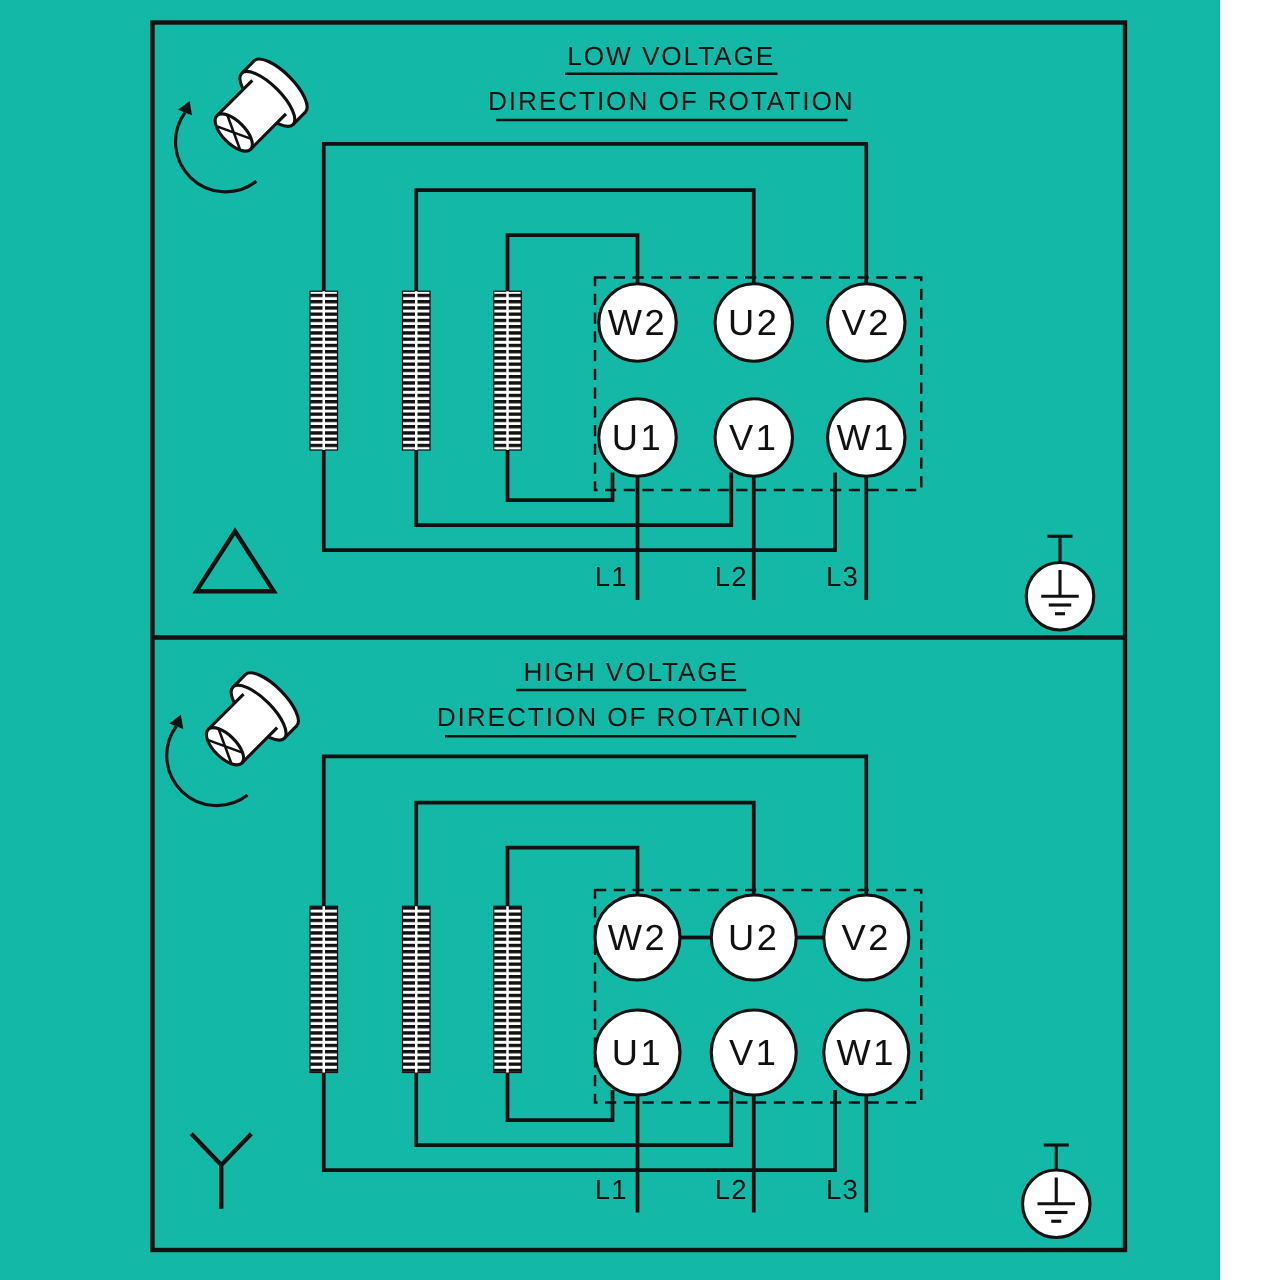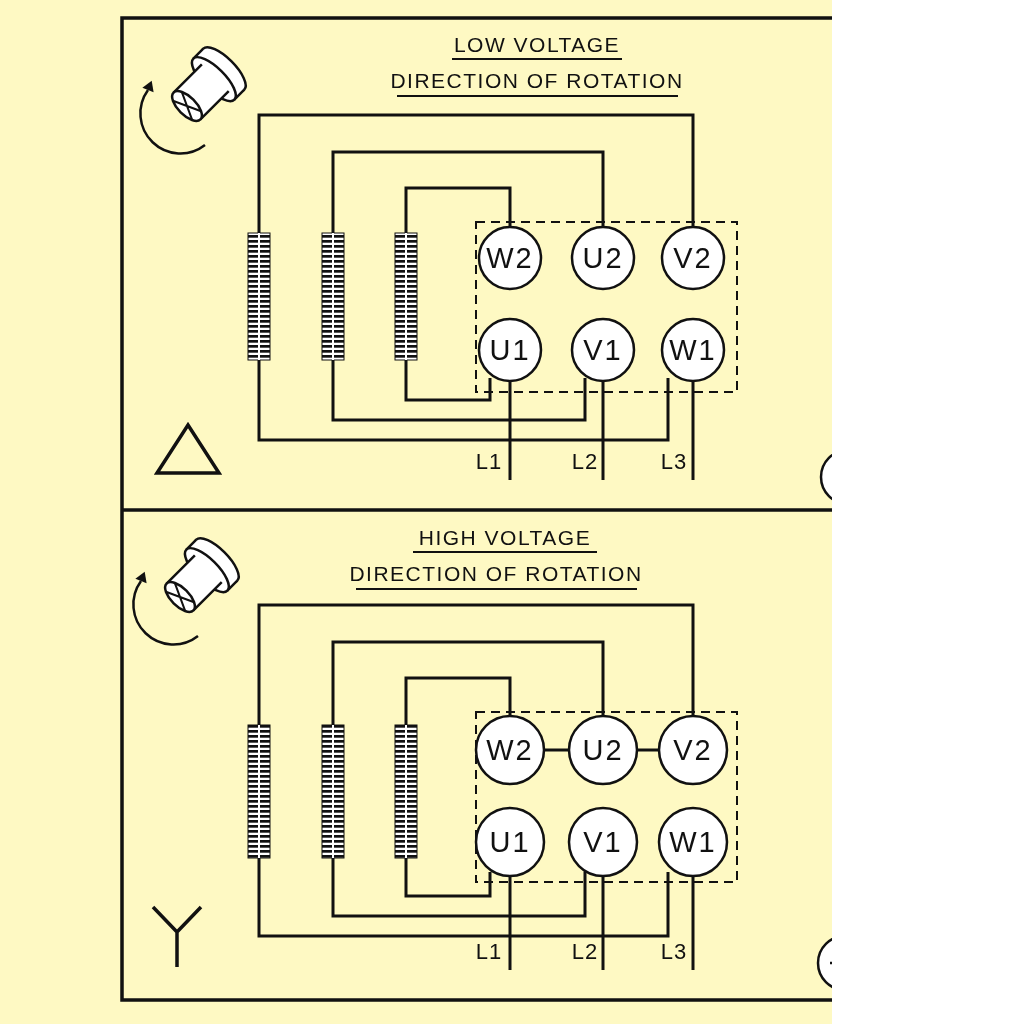--- a/index.html
+++ b/index.html
@@ -1,16 +1,16 @@
 <!DOCTYPE html>
 <html><head>
 <meta charset="utf-8">
 <style>
   html,body{margin:0;padding:0;background:#fff;}
-  .page{width:832px;height:1024px;position:relative;background:#fef9c3;overflow:hidden;text-decoration:underline;}
+  .page{width:976px;height:1024px;position:relative;background:#14b8a6;overflow:hidden;text-decoration:underline;}
   svg{display:block;}
   text{font-family:"Liberation Sans","DejaVu Sans",sans-serif;fill:#111;}
   .title-text{font-size:21px;letter-spacing:1.5px;}
   .terminal-text{font-size:29px;letter-spacing:2px;}
   .line-text{font-size:22px;letter-spacing:1px;}
   .ink{stroke:#111;fill:none;}
 </style>
 </head>
 <body>
 

